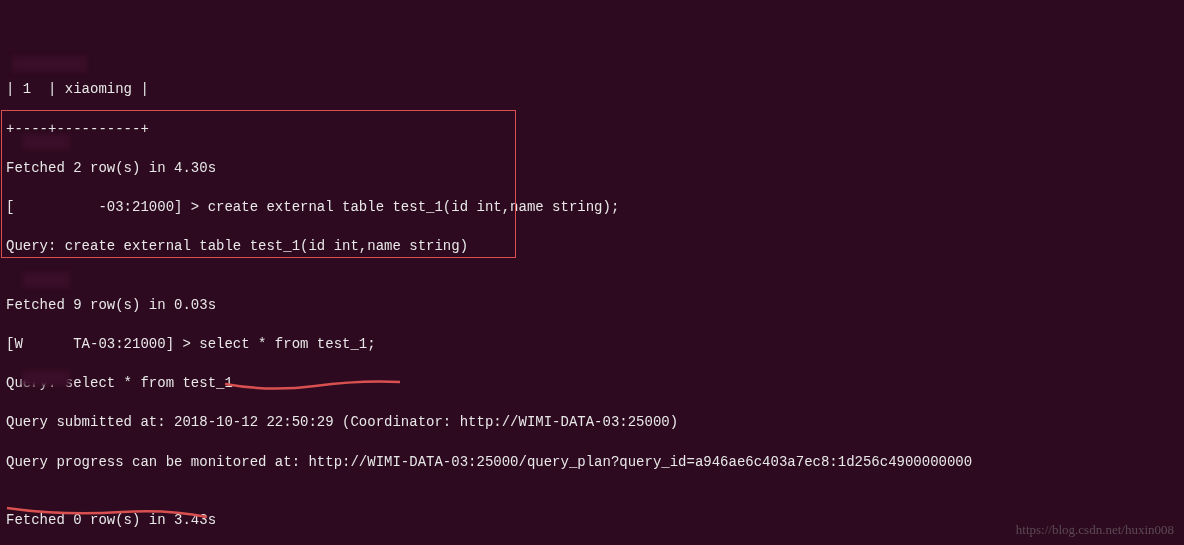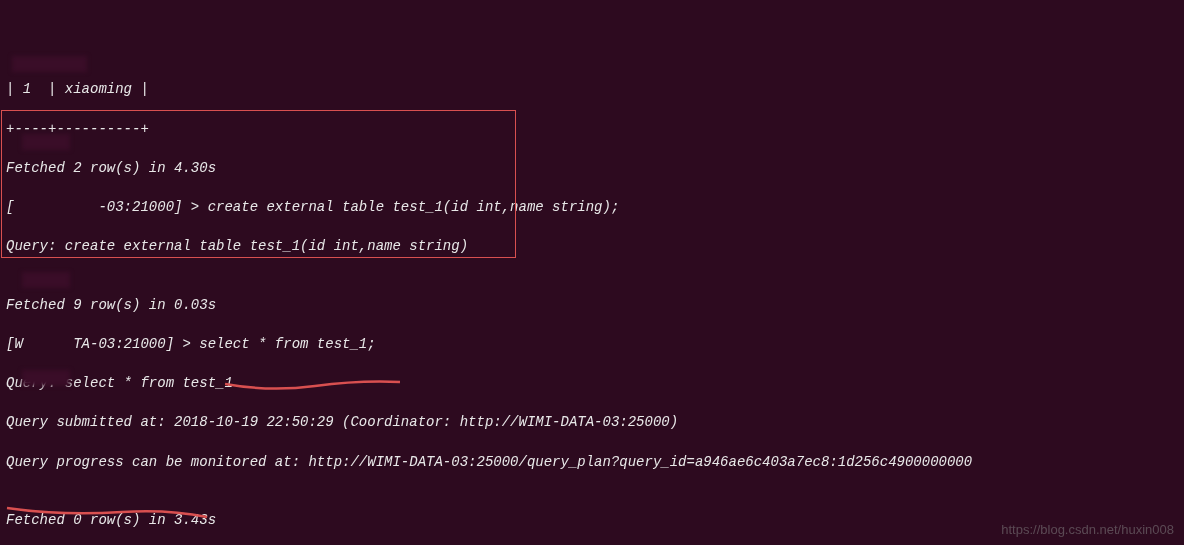--- a/index.html
+++ b/index.html
@@ -15,21 +15,20 @@
       line-height: 1.4;
       padding: 2px 6px;
       white-space: pre;
       position: relative;
       width: 1184px;
       height: 545px;
       overflow: hidden;
     }
     .terminal-line {
       display: block;
-      font-style: italic;
     }
     .red-box {
       position: absolute;
       border: 1px solid #d85050;
       pointer-events: none;
     }
     .red-curve {
       position: absolute;
       pointer-events: none;
     }
@@ -38,40 +37,40 @@
       background-color: #2d0a1f;
       filter: brightness(1.3) blur(2px);
       pointer-events: none;
     }
     .watermark {
       position: absolute;
       right: 10px;
       bottom: 6px;
       color: #888;
       font-size: 13px;
-      font-family: Liberation Sans, sans-serif;
+      font-family: Liberation Serif, serif;
       opacity: 0.5;
       white-space: nowrap;
     }
   </style>
 </head>
 <body>
 
 
 
 <span class="terminal-line">| 1  | xiaoming |</span>
 <span class="terminal-line">+----+----------+</span>
 <span class="terminal-line">Fetched 2 row(s) in 4.30s</span>
 <span class="terminal-line">[          -03:21000] &gt; create external table test_1(id int,name string);</span>
 <span class="terminal-line">Query: create external table test_1(id int,name string)</span>
 <span class="terminal-line"></span>
 <span class="terminal-line">Fetched 9 row(s) in 0.03s</span>
 <span class="terminal-line">[W      TA-03:21000] &gt; select * from test_1;</span>
 <span class="terminal-line">Query: select * from test_1</span>
-<span class="terminal-line">Query submitted at: 2018-10-19 22:50:29 (Coordinator: http://WIMI-DATA-03:25000)</span>
+<span class="terminal-line">Query submitted at: 2018-10-12 22:50:29 (Coordinator: http://WIMI-DATA-03:25000)</span>
 <span class="terminal-line">Query progress can be monitored at: http://WIMI-DATA-03:25000/query_plan?query_id=a946ae6c403a7ec8:1d256c4900000000</span>
 <span class="terminal-line"></span>
 <span class="terminal-line">Fetched 0 row(s) in 3.43s</span>
 
 
 
 
 
 
 

